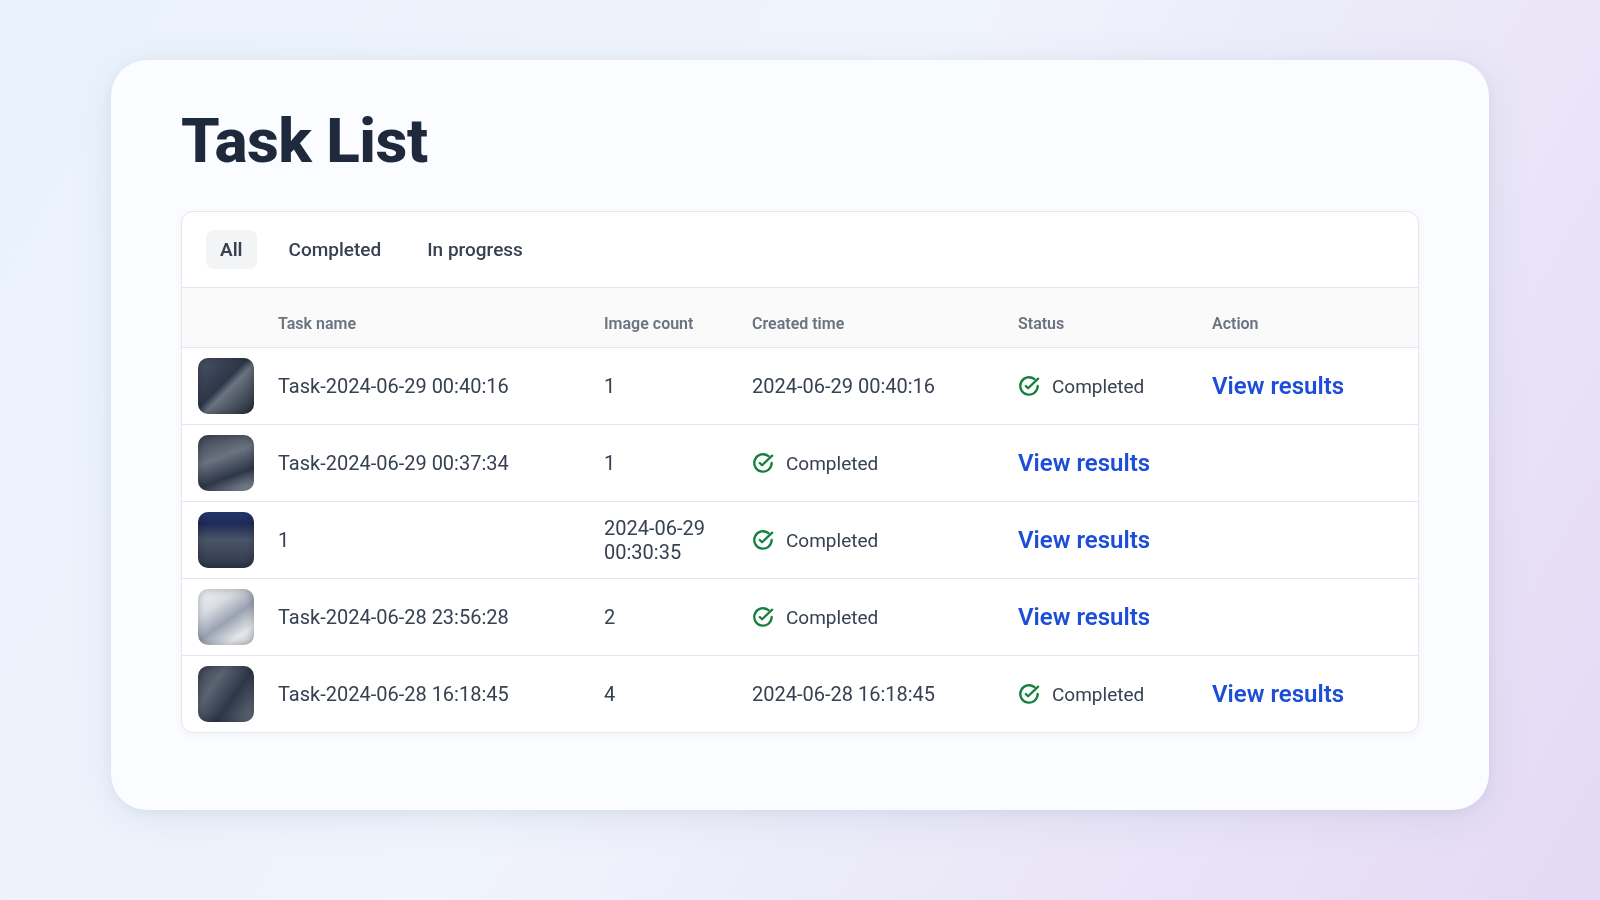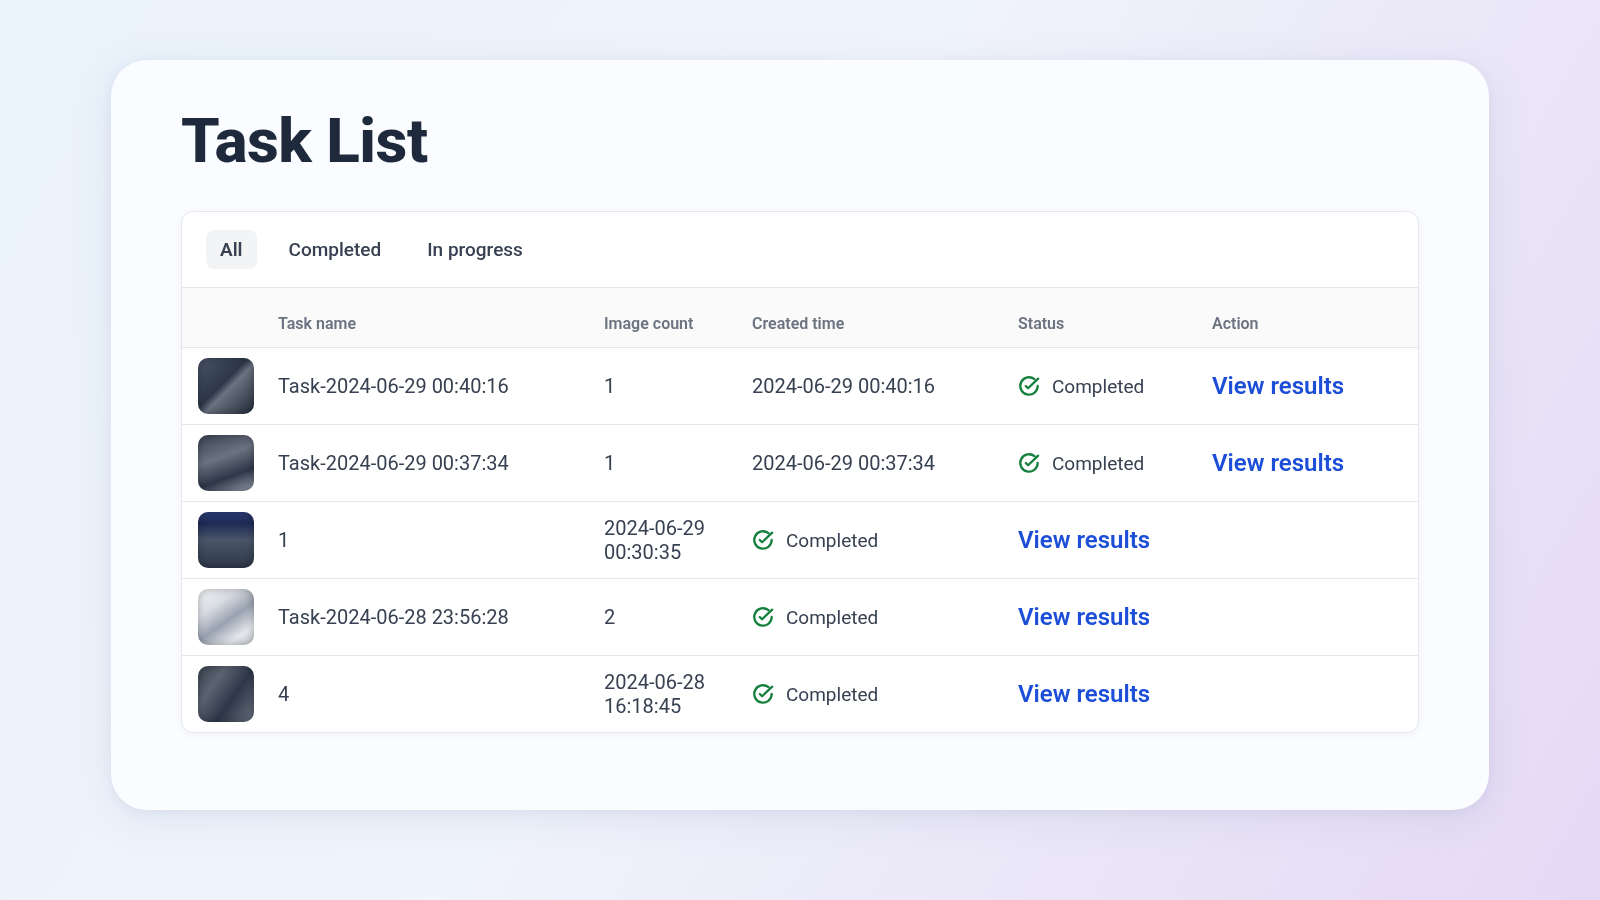--- a/index.html
+++ b/index.html
@@ -155,21 +155,20 @@
         </div>
         <div><span class="action-link">View results</span></div>
       </div>
 
       <div class="trow">
         <div>
             <div class="thumb var2"></div>
           </div>
         <div class="cell">Task-2024-06-29 00:37:34</div>
         <div class="cell">1</div>
-        <div class="cell">2024-06-29 00:37:34</div>
         <div class="status-cell">
           <svg width="22" height="22" viewBox="0 0 24 24" fill="none" stroke="#15803d" stroke-width="2.5" stroke-linecap="round" stroke-linejoin="round">
               <path d="M21.5 12A9.5 9.5 0 1 1 18 4.6"></path>
               <polyline points="8.5 12 11 14.5 22 4"></polyline>
             </svg>
           <span class="status-text">Completed</span>
         </div>
         <div><span class="action-link">View results</span></div>
       </div>
 
@@ -202,20 +201,21 @@
             </svg>
           <span class="status-text">Completed</span>
         </div>
         <div><span class="action-link">View results</span></div>
       </div>
 
       <div class="trow">
         <div>
             <div class="thumb var5"></div>
           </div>
+        <div class="cell">Task-2024-06-28 16:18:45</div>
         <div class="cell">4</div>
         <div class="cell">2024-06-28 16:18:45</div>
         <div class="status-cell">
           <svg width="22" height="22" viewBox="0 0 24 24" fill="none" stroke="#15803d" stroke-width="2.5" stroke-linecap="round" stroke-linejoin="round">
               <path d="M21.5 12A9.5 9.5 0 1 1 18 4.6"></path>
               <polyline points="8.5 12 11 14.5 22 4"></polyline>
             </svg>
           <span class="status-text">Completed</span>
         </div>
         <div><span class="action-link">View results</span></div>

